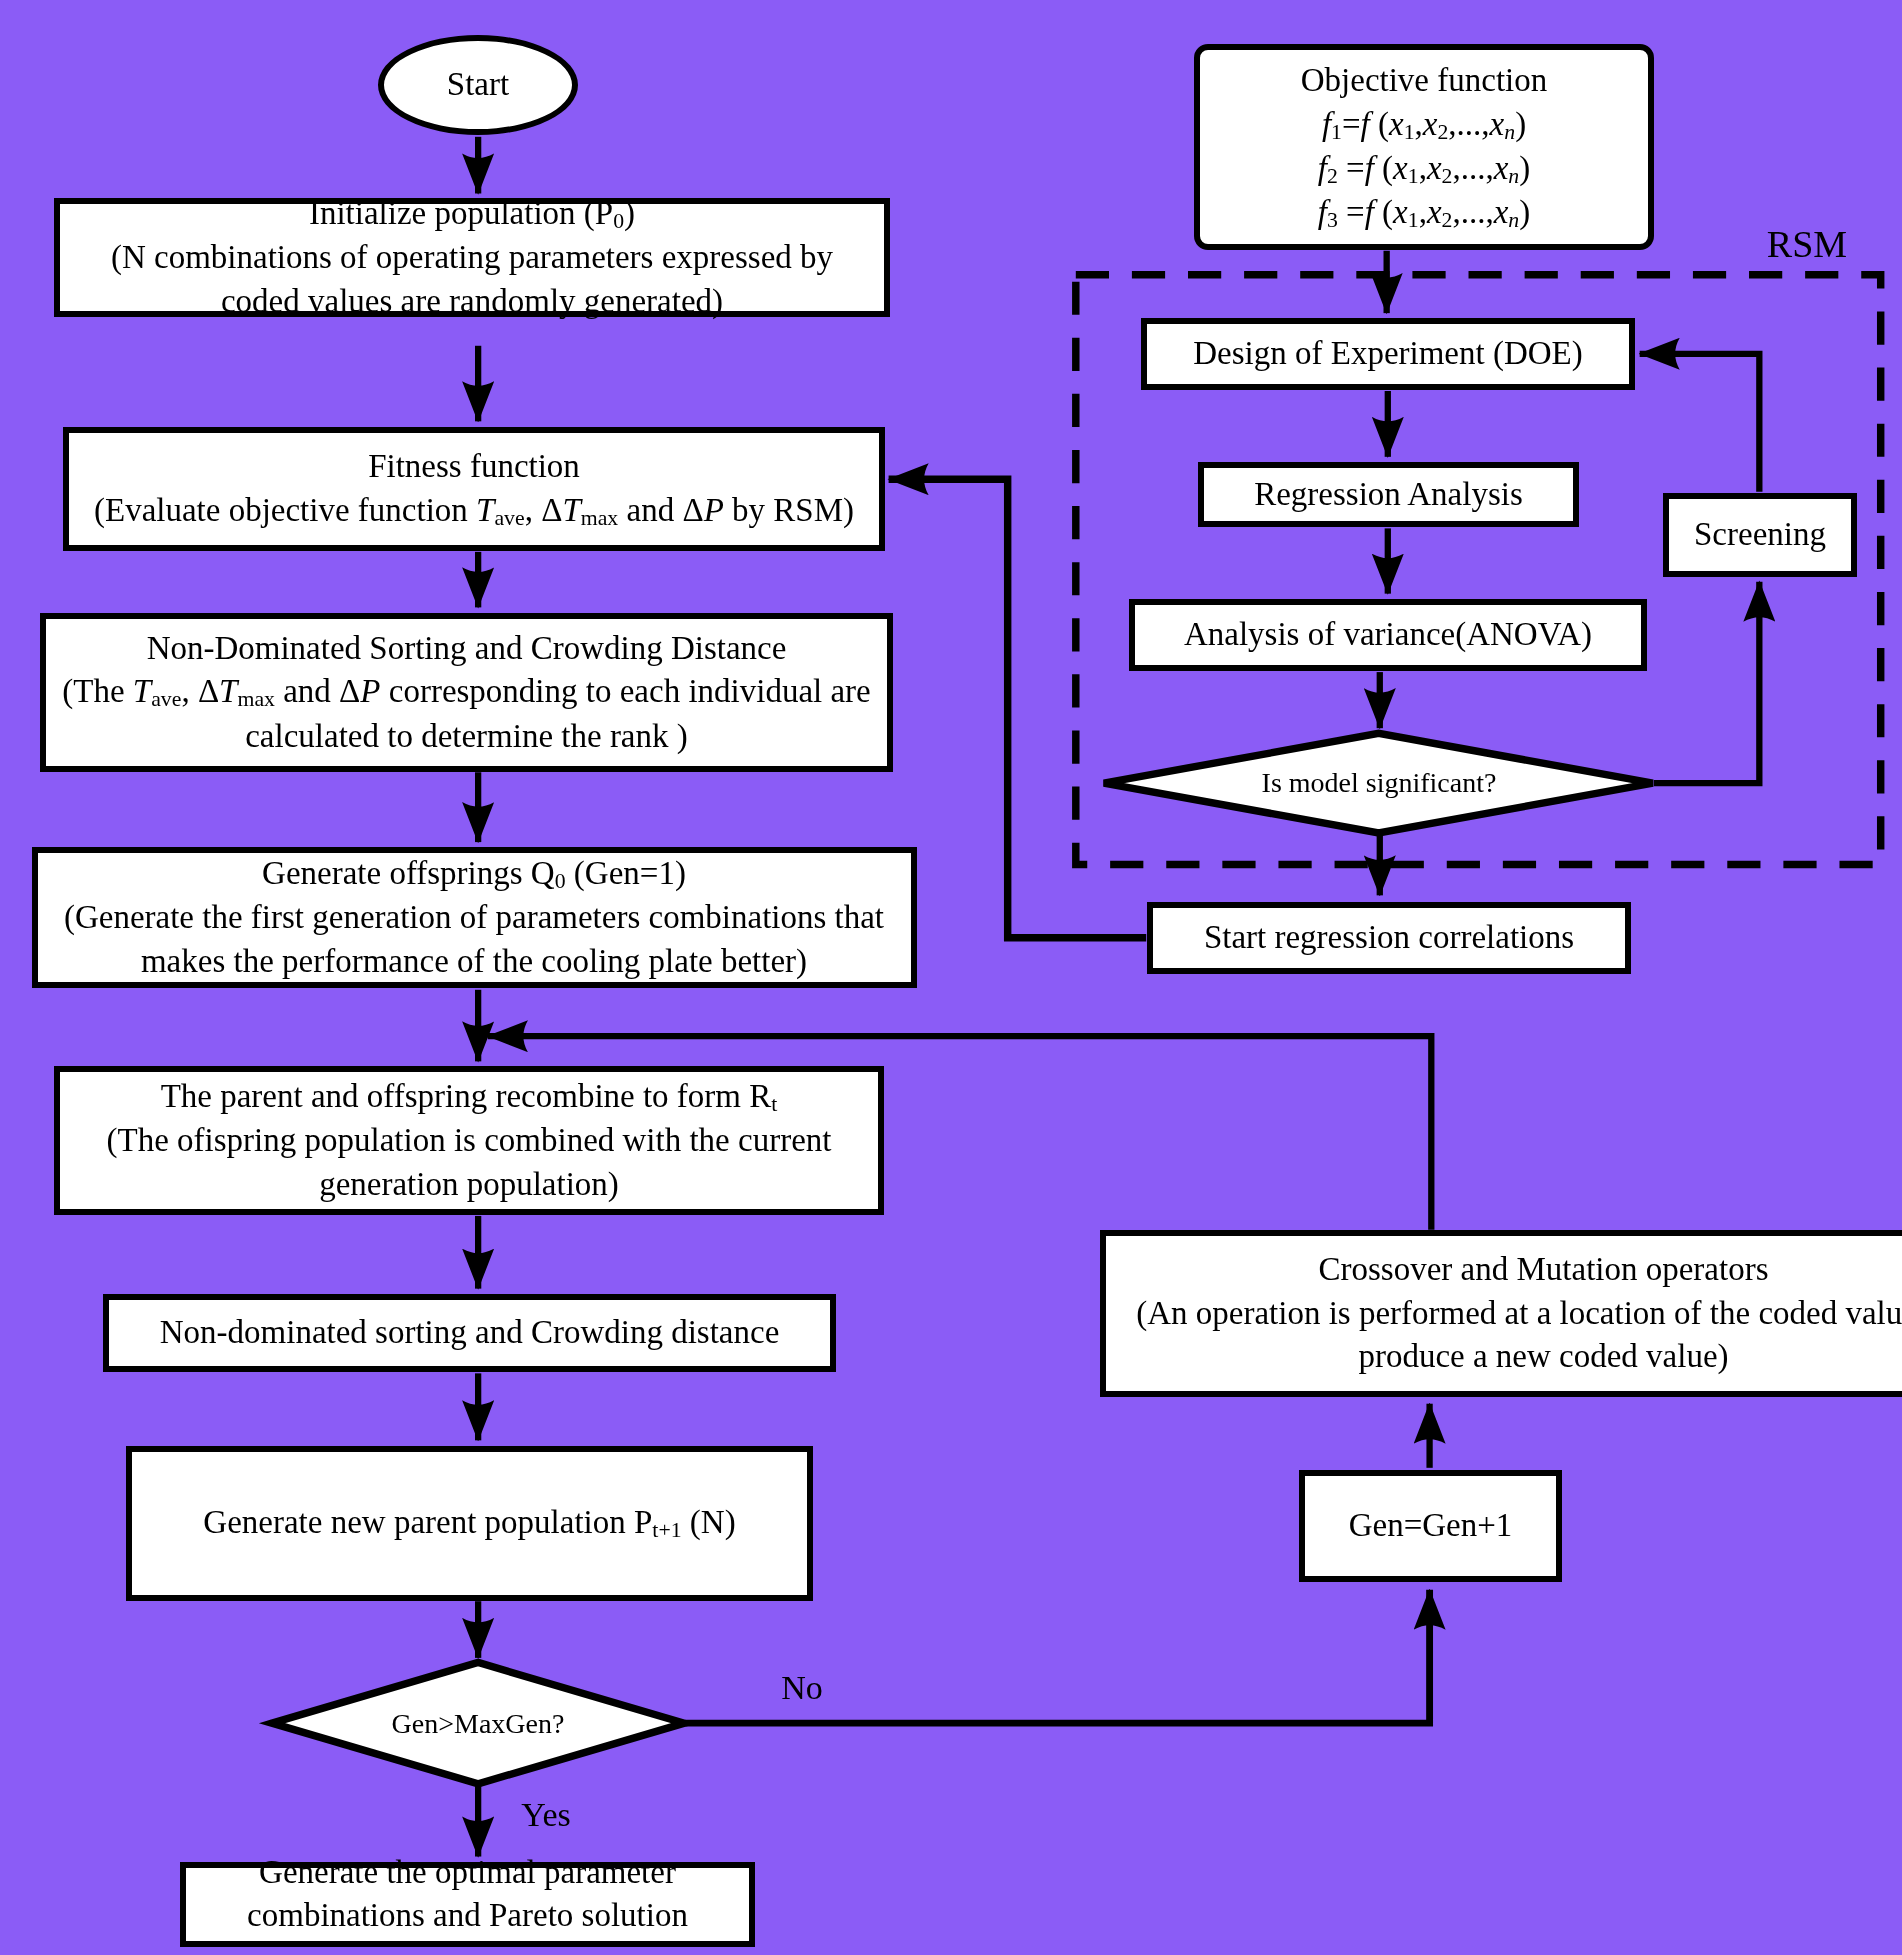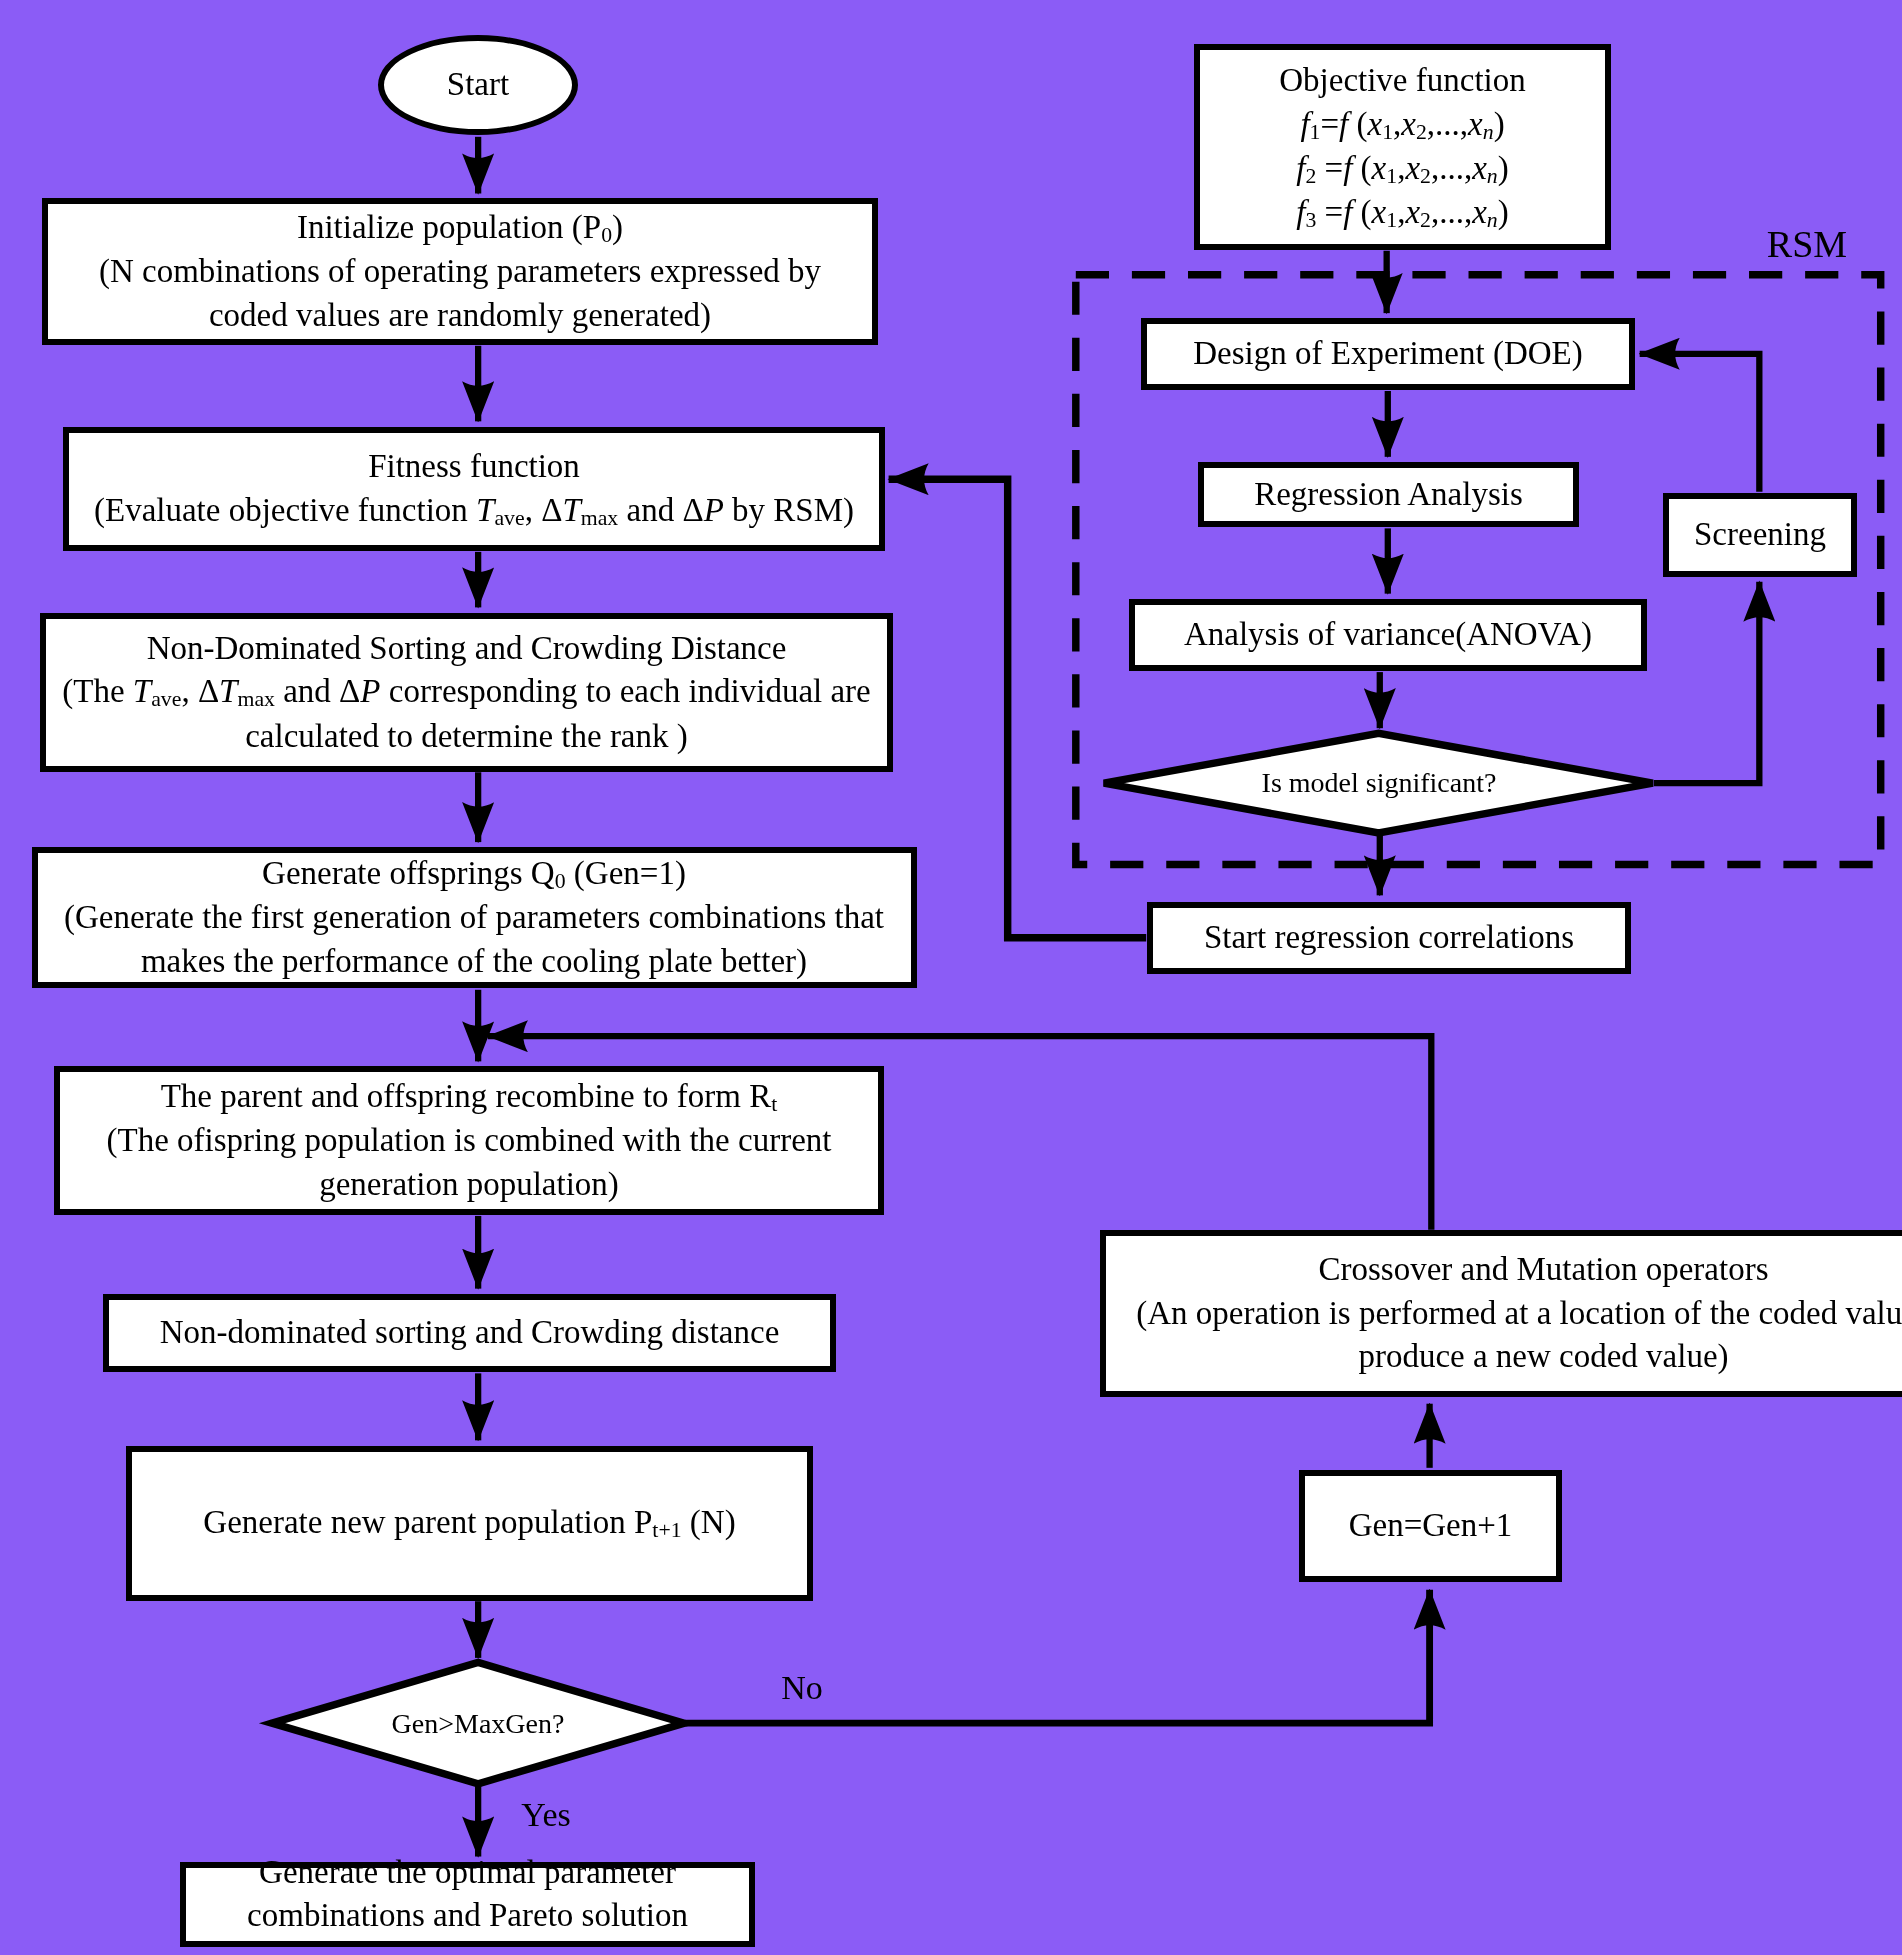--- a/index.html
+++ b/index.html
@@ -83,21 +83,21 @@
     <path d="M2410,1457 V1564" stroke="#000" stroke-width="11" fill="none" marker-end="url(#ah)"></path>
     <path d="M2889,1368 H3073 V1016" stroke="#000" stroke-width="11" fill="none" marker-end="url(#ah)"></path>
     <path d="M3073,859 V618 H2864" stroke="#000" stroke-width="11" fill="none" marker-end="url(#ah)"></path>
     <path d="M2002,1638 H1760 V837 H1552" stroke="#000" stroke-width="13" fill="none" marker-end="url(#ah)"></path>
   </svg>
 
   <div class="box ellipse" style="left:378px;top:35px;width:200px;height:100px;">
     <span class="bx-title">Start</span>
   </div>
 
-  <div class="box" style="left:42px;top:198px;width:836px;height:147px;">
+  <div class="box" style="left:54px;top:198px;width:836px;height:119px;">
     <span class="bx-title"><span>Initialize population (P</span><span class="s-sub">0</span><span>)</span></span>
     <span class="bx-desc">(N combinations of operating parameters expressed by coded values are randomly generated)</span>
   </div>
 
   <div class="box" style="left:63px;top:427px;width:822px;height:124px;">
     <span class="bx-title">Fitness function</span>
     <span class="bx-desc"><span>(Evaluate objective function </span><span class="s-i">T</span><span class="s-sub">ave</span><span>, Δ</span><span class="s-i">T</span><span class="s-sub">max</span><span> and Δ</span><span class="s-i">P</span><span> by RSM)</span></span>
   </div>
 
   <div class="box" style="left:40px;top:613px;width:853px;height:159px;">
@@ -122,21 +122,21 @@
   <div class="box" style="left:126px;top:1446px;width:687px;height:155px;">
     <span class="bx-title"><span>Generate new parent population P</span><span class="s-sub">t+1</span><span> (N)</span></span>
   </div>
 
   <div class="dtext" style="left:272px;top:1663px;width:412px;height:121px;">Gen&gt;MaxGen?</div>
 
   <div class="box" style="left:180px;top:1862px;width:575px;height:85px;justify-content:flex-end;">
     <span class="bx-title">Generate the optimal parameter combinations and Pareto solution</span>
   </div>
 
-  <div class="box" style="left:1194px;top:44px;width:417px;height:206px;">
+  <div class="box" style="left:1194px;top:44px;width:460px;height:206px;border-radius:14px;">
     <span class="oline">Objective function</span>
     <span class="oline"><span class="s-i">f</span><span class="s-sub">1</span><span>=</span><span class="s-i">f</span><span> (</span><span class="s-i">x</span><span class="s-sub">1</span><span>,</span><span class="s-i">x</span><span class="s-sub">2</span><span>,...,</span><span class="s-i">x</span><span class="s-isub">n</span><span>)</span></span>
     <span class="oline"><span class="s-i">f</span><span class="s-sub">2</span><span> =</span><span class="s-i">f</span><span> (</span><span class="s-i">x</span><span class="s-sub">1</span><span>,</span><span class="s-i">x</span><span class="s-sub">2</span><span>,...,</span><span class="s-i">x</span><span class="s-isub">n</span><span>)</span></span>
     <span class="oline"><span class="s-i">f</span><span class="s-sub">3</span><span> =</span><span class="s-i">f</span><span> (</span><span class="s-i">x</span><span class="s-sub">1</span><span>,</span><span class="s-i">x</span><span class="s-sub">2</span><span>,...,</span><span class="s-i">x</span><span class="s-isub">n</span><span>)</span></span>
   </div>
 
   <div class="flabel" style="left:1741px;top:220px;width:132px;height:49px;font-size:38px;">RSM</div>
 
   <div class="box" style="left:1141px;top:318px;width:494px;height:72px;">
     <span class="bx-title">Design of Experiment (DOE)</span>

